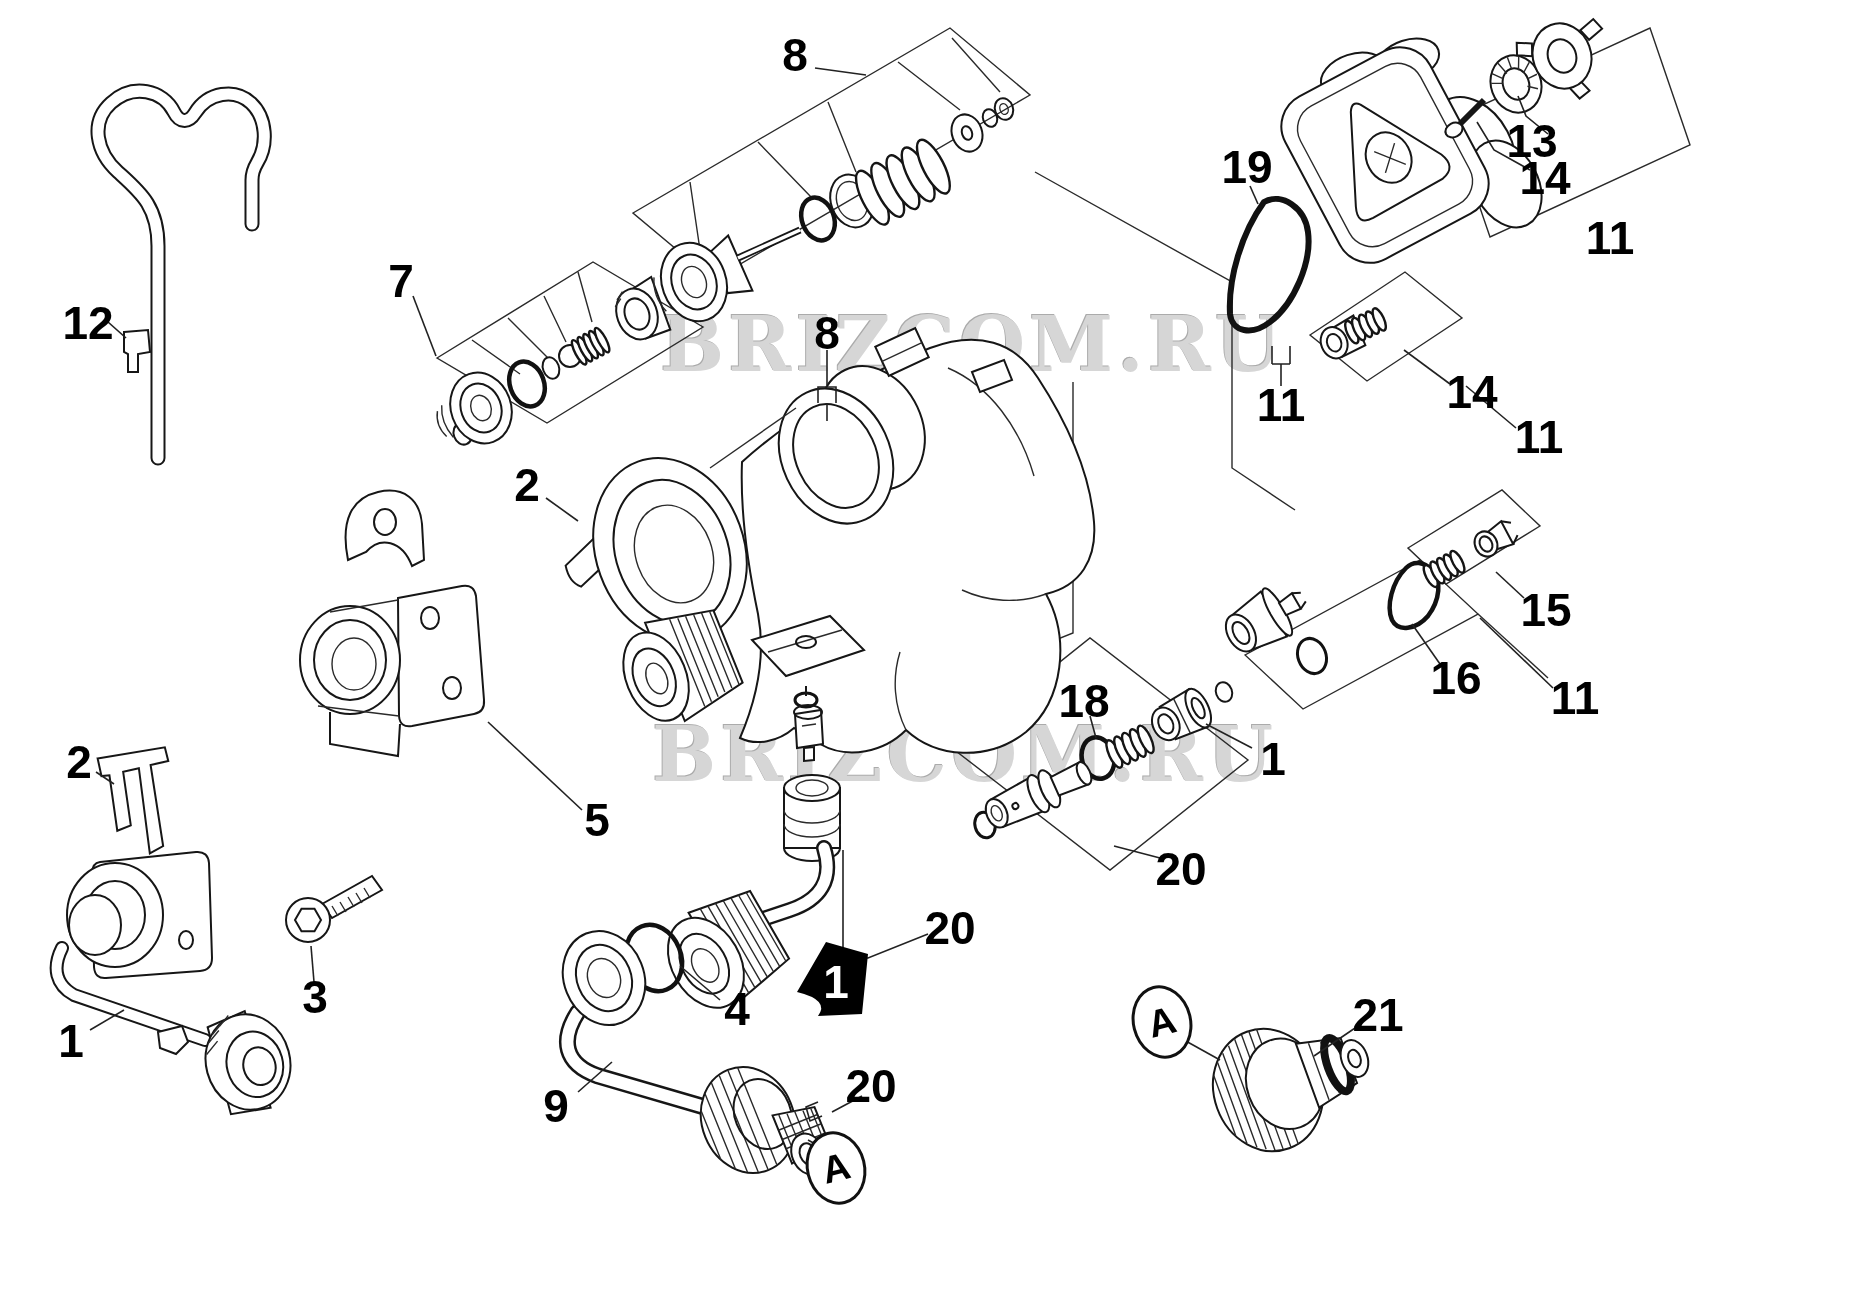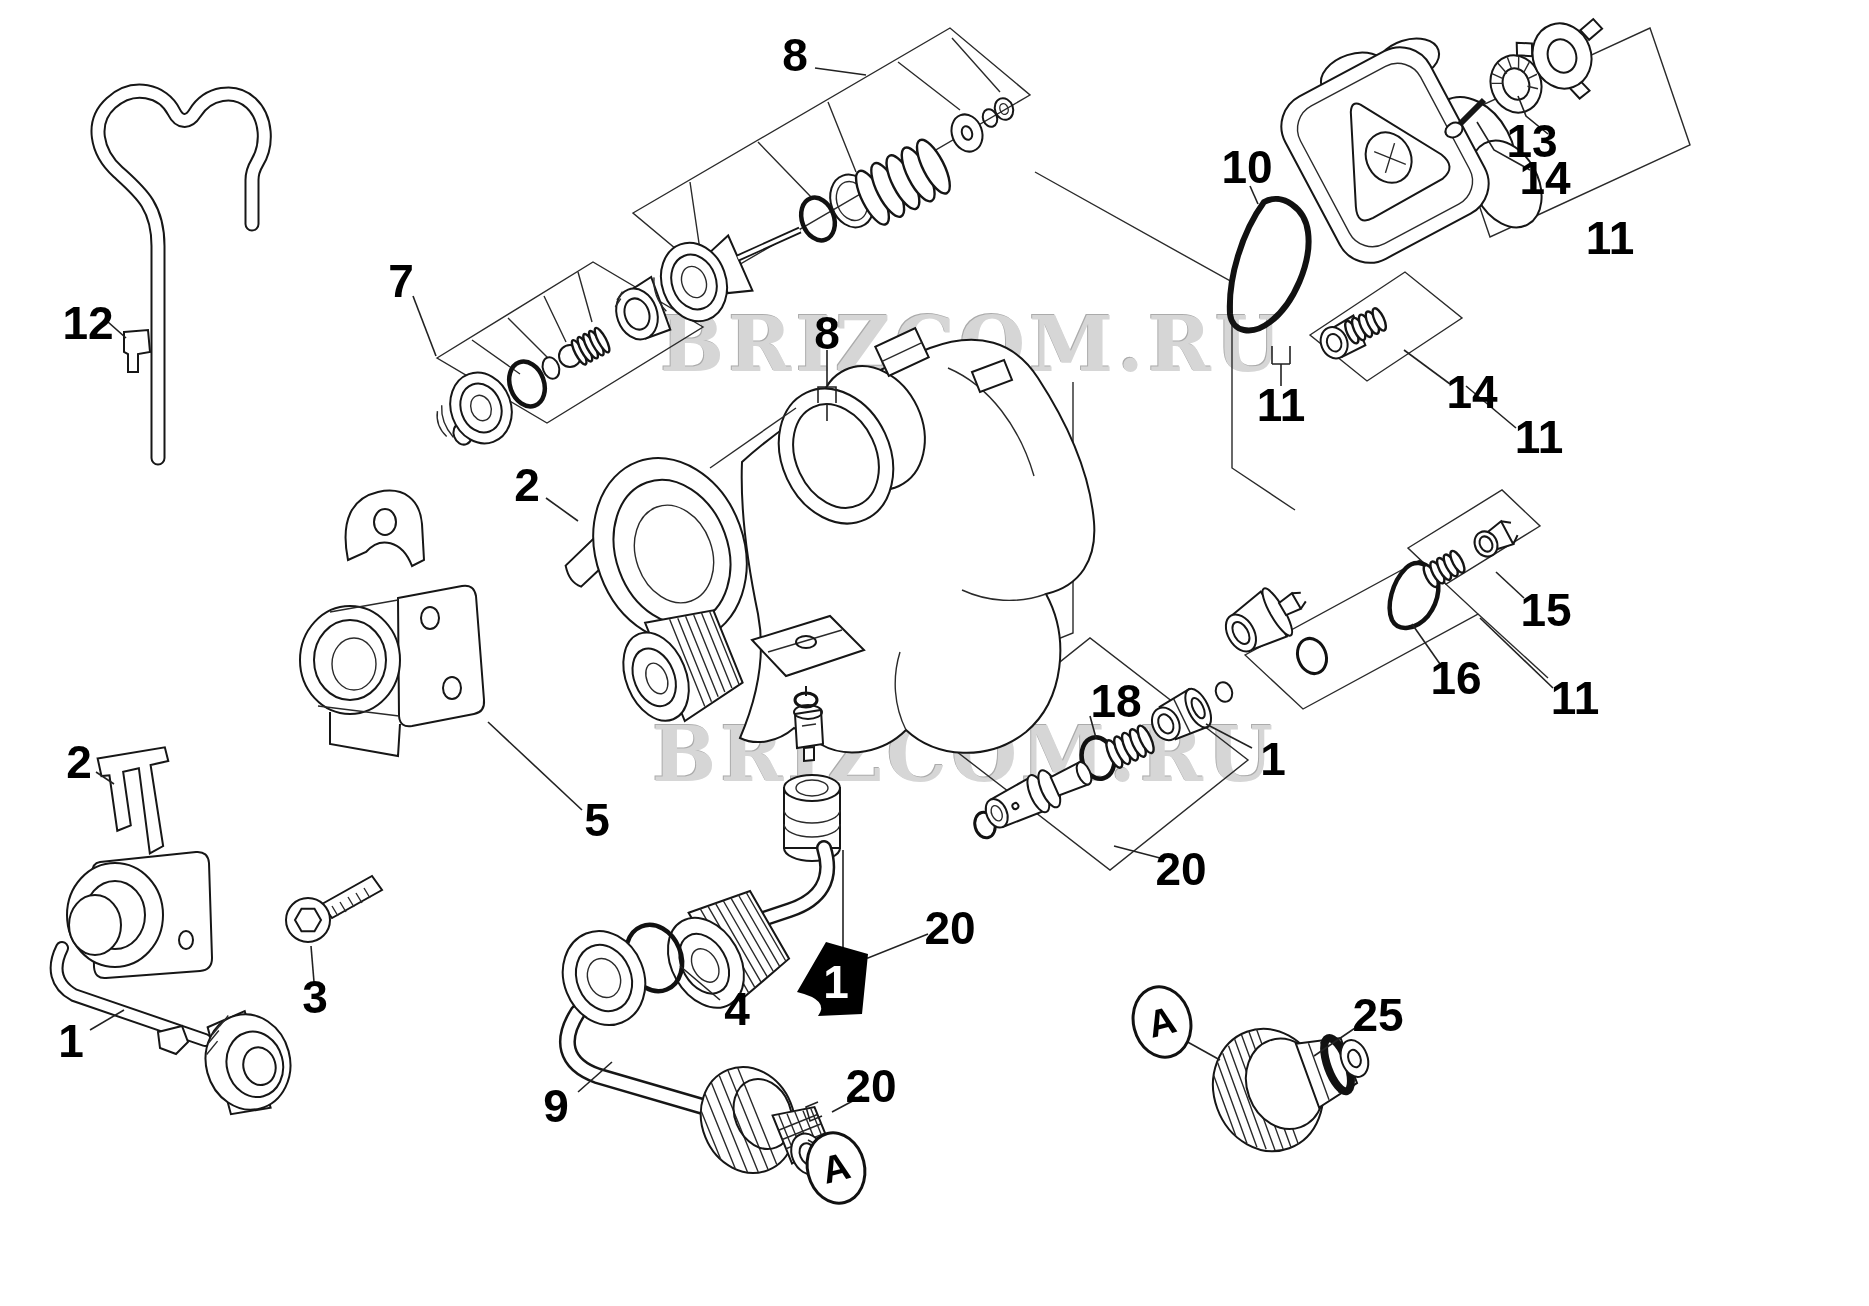--- a/index.html
+++ b/index.html
@@ -358,42 +358,42 @@
     </g>
 
     <path fill="#000" d="M797,992 L826,942 L868,954 L862,1014 L818,1016 Q830,1000 797,992 Z"></path>
   </svg>
 
   <div id="callout-layer">
       <div class="callout" style="left: 795px; top: 55px;">8</div>
       <div class="callout" style="left: 88px; top: 314px; margin-top: 9px;">12</div>
       <div class="callout" style="left: 401px; top: 281px;">7</div>
       <div class="callout" style="left: 827px; top: 333px;">8</div>
-      <div class="callout" style="left: 1247px; top: 167px;">10</div>
+      <div class="callout" style="left: 1247px; top: 167px;">19</div>
       <div class="callout" style="left: 1532px; top: 141px;">13</div>
       <div class="callout" style="left: 1545px; top: 178px;">14</div>
       <div class="callout" style="left: 1610px; top: 238px;">11</div>
       <div class="callout" style="left: 1281px; top: 405px;">11</div>
       <div class="callout" style="left: 1472px; top: 392px;">14</div>
       <div class="callout" style="left: 1539px; top: 437px;">11</div>
       <div class="callout" style="left: 527px; top: 485px;">2</div>
       <div class="callout" style="left: 1546px; top: 610px;">15</div>
       <div class="callout" style="left: 1456px; top: 678px;">16</div>
       <div class="callout" style="left: 1575px; top: 698px;">11</div>
-      <div class="callout" style="left: 1084px; top: 701px; margin-left: 32px;">18</div>
+      <div class="callout" style="left: 1084px; top: 701px;">18</div>
       <div class="callout" style="left: 1273px; top: 759px;">1</div>
       <div class="callout" style="left: 79px; top: 762px;">2</div>
       <div class="callout" style="left: 597px; top: 820px;">5</div>
       <div class="callout" style="left: 1181px; top: 869px;">20</div>
       <div class="callout" style="left: 315px; top: 997px;">3</div>
       <div class="callout" style="left: 71px; top: 1041px;">1</div>
       <div class="callout" style="left: 737px; top: 1009px;">4</div>
       <div class="callout" style="left: 556px; top: 1106px;">9</div>
       <div class="callout" style="left: 950px; top: 928px;">20</div>
       <div class="callout" style="left: 871px; top: 1086px;">20</div>
-      <div class="callout" style="left: 1378px; top: 1015px;">25</div>
+      <div class="callout" style="left: 1378px; top: 1015px;">21</div>
     </div>
   <div class="badge1" id="badge1" style="left: 836px; top: 982px;">1</div>
   <div id="vmarker-layer">
       <div class="vmarker" style="left: 836px; top: 1168px;">A</div>
       <div class="vmarker" style="left: 1162px; top: 1022px;">A</div>
     </div>
 </div>
 
 </body></html>

